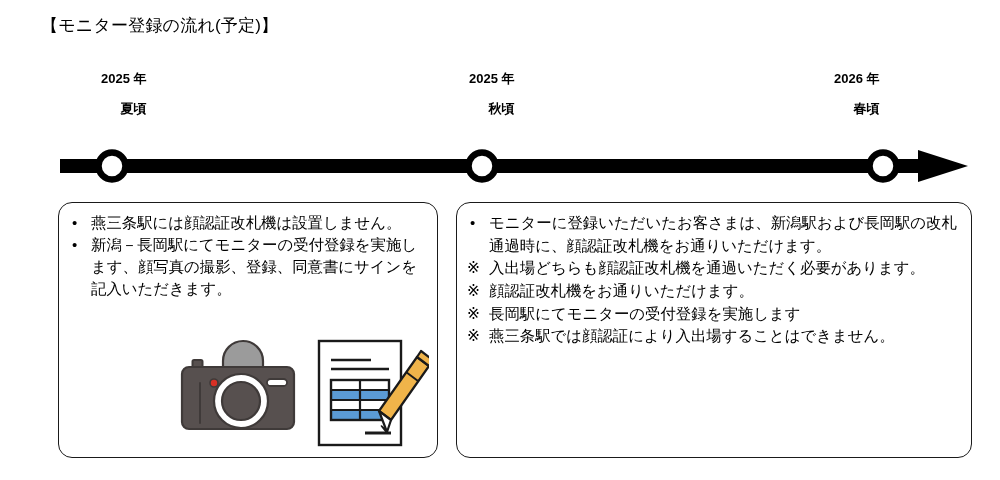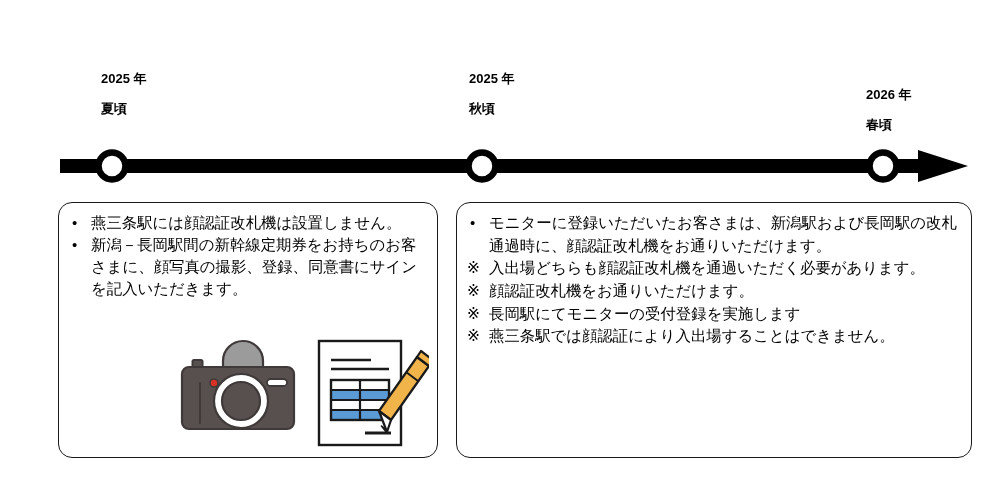--- a/index.html
+++ b/index.html
@@ -39,24 +39,25 @@
     line-height: 1.0;
     white-space: nowrap;
     text-align: left;
   }
   .milestone-label .year {
     display: block;
   }
   .milestone-label .season {
     display: block;
     margin-top: 17px;
+    text-align: right;
   }
   #milestone-label-0 { left: 101px; top: 72px; }
   #milestone-label-1 { left: 469px; top: 72px; }
-  #milestone-label-2 { left: 866px; top: 72px; margin-top: 16px; }
+  #milestone-label-2 { left: 834px; top: 72px; }
 
   
   #timeline {
     position: absolute;
     left: 0;
     top: 140px;
     width: 1000px;
     height: 52px;
   }
 
@@ -124,20 +125,21 @@
     top: 128px;
     width: 250px;
     height: 120px;
   }
 </style>
 </head>
 <body>
 
 <div id="canvas">
 
+  <div id="page-title">【モニター登録の流れ(予定)】</div>
 
   <div class="milestone-label" id="milestone-label-0">
     <span class="year">2025 年</span>
     <span class="season">夏頃</span>
   </div>
   <div class="milestone-label" id="milestone-label-1">
     <span class="year">2025 年</span>
     <span class="season">秋頃</span>
   </div>
   <div class="milestone-label" id="milestone-label-2">
@@ -159,21 +161,21 @@
   </svg>
 
   <div class="content-box" id="content-box-0">
     <div class="bullet-list">
       <div class="bullet-item">
         <span class="bullet-marker dot">•</span>
         <span class="bullet-text">燕三条駅には顔認証改札機は設置しません。</span>
       </div>
       <div class="bullet-item">
         <span class="bullet-marker dot">•</span>
-        <span class="bullet-text">新潟－長岡駅間の新幹線定期券をお持ちのお客さまに、顔写真の撮影、登録、同意書にサインを記入いただきます。</span>
+        <span class="bullet-text">新潟－長岡駅にてモニターの受付登録を実施します、顔写真の撮影、登録、同意書にサインを記入いただきます。</span>
       </div>
     </div>
 
     <svg id="left-box-icons" viewBox="0 0 250 120" width="250" height="120">
 
       <g>
 
         <path d="M44 30 a20 20 0 0 1 40 0 l0 8 l-40 0 z" fill="#9b9b9b" stroke="#3f3a39" stroke-width="2.2" stroke-linejoin="round"></path>
 
         <rect x="13.5" y="29" width="10" height="8" rx="1.6" fill="#57504f" stroke="#3f3a39" stroke-width="2"></rect>

